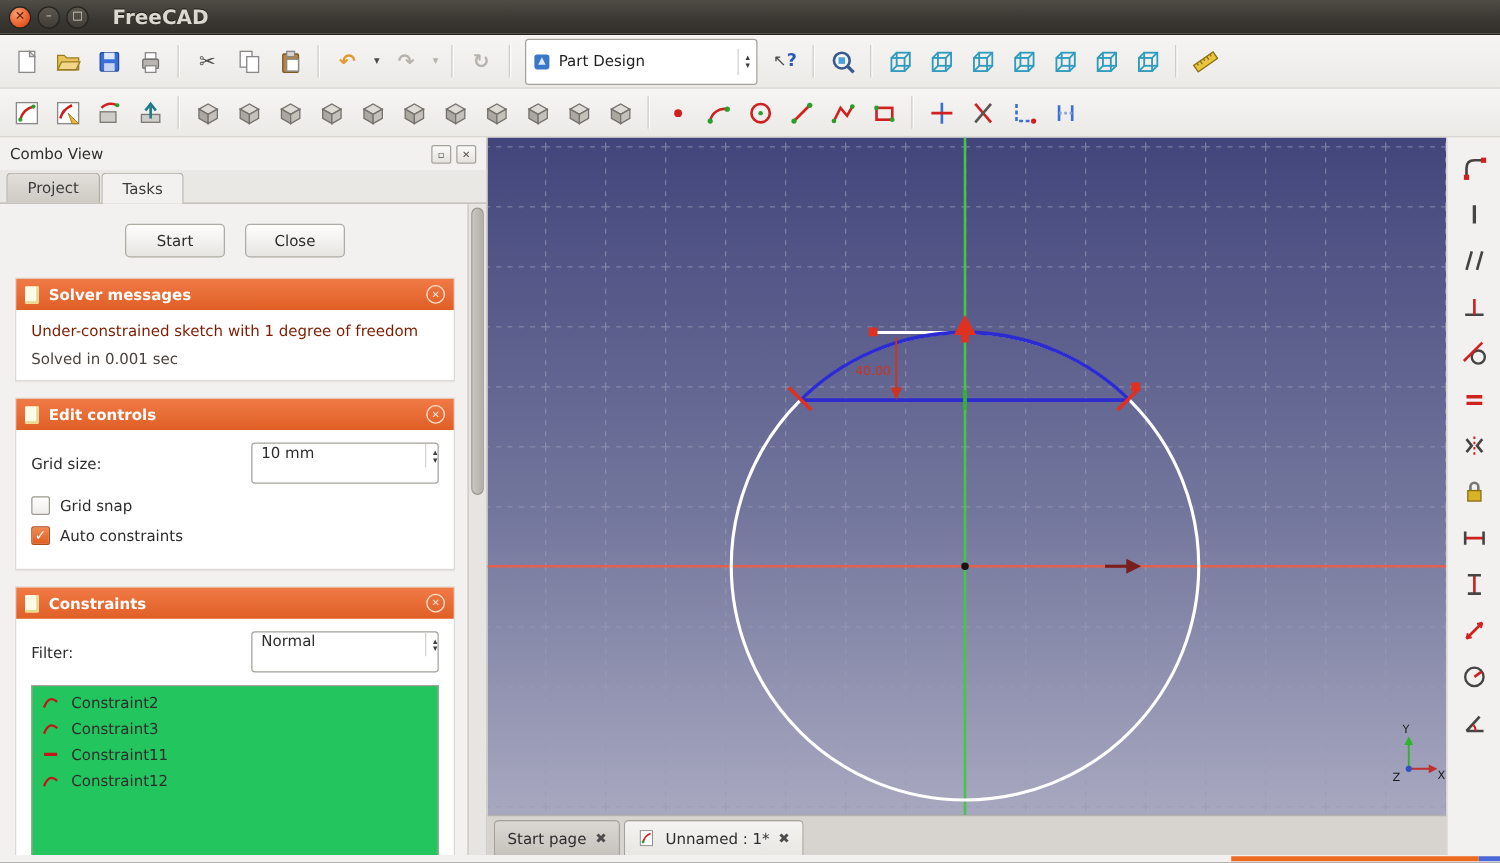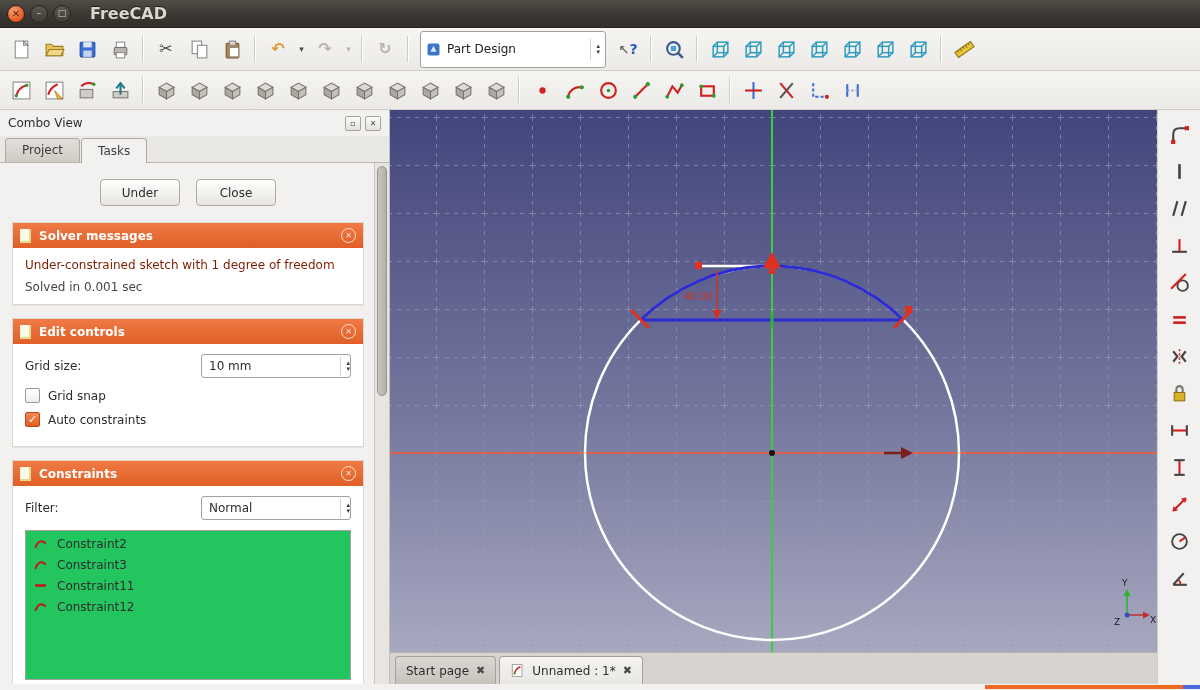--- a/index.html
+++ b/index.html
@@ -44,21 +44,21 @@
 .btn{min-width:80px;height:27px;display:flex;align-items:center;justify-content:center;background:linear-gradient(#fefefd,#e7e5e1);border:1px solid #aeaba4;border-radius:4px;color:#2d2d2d}
 .section{margin-bottom:13px;background:#fff;border:1px solid #dcd9d4;box-shadow:0 1px 0 rgba(0,0,0,.05)}
 .sec-head{height:25px;background:linear-gradient(#f07a45,#e05f27);display:flex;align-items:center;gap:8px;padding:0 7px;color:#fff;font-weight:bold}
 .sec-page{width:11px;height:14px;background:#fdfbe8;border-radius:1px;box-shadow:inset -2px -2px 0 #e8d98a}
 .sec-collapse{margin-left:auto;width:15px;height:15px;border:1.4px solid #ffe2d2;border-radius:50%;color:#ffe2d2;font-size:8px;display:flex;align-items:center;justify-content:center}
 .sec-body{padding:10px 12px}
 .solver-line1{color:#7c1d02;margin-bottom:8px}
 .solver-line2{color:#4c443f}
 .form-row{display:flex;align-items:center;margin-bottom:10px}
 .form-row .flabel{flex:1}
-.spinbox{width:150px;height:24px;background:#fff;border:1px solid #a5a29b;border-radius:3px;display:flex;align-items:center;padding-left:7px}
+.spinbox{width:150px;height:33px;background:#fff;border:1px solid #a5a29b;border-radius:3px;display:flex;padding-left:7px}
 .spinbox .sval{flex:1}
 .spinbox .spin-arrows{height:19px}
 .cb-row{display:flex;align-items:center;gap:8px;margin-bottom:9px}
 .cbox{width:15px;height:15px;border:1px solid #9c9992;border-radius:2px;background:linear-gradient(#fff,#efede9);display:flex;align-items:center;justify-content:center;font-size:11px;color:#fff}
 .cbox.checked{background:linear-gradient(#f08a52,#e25d22);border-color:#b54a18}
 .clist{background:#22c55e;border:1px solid #a5a29b;height:150px;padding:2px 0;overflow:hidden}
 .list-item{display:flex;align-items:center;gap:9px;padding:3px 7px}
 
 .viewport{position:absolute;left:390px;top:110px;width:767px;height:518px}
 .vp-svg{display:block;width:767px;height:542px}
@@ -547,21 +547,21 @@
           <span>✕</span>
         </span>
     </div>
     <div class="tabs-row">
       <span class="tab">Project</span>
       <span class="tab active">Tasks</span>
     </div>
     <div class="tasks">
       <div class="tasks-inner">
         <div class="btn-row">
-          <span class="btn">Under</span>
+          <span class="btn">Start</span>
           <span class="btn">Close</span>
         </div>
 
         <div class="section">
           <div class="sec-head">
             <span class="sec-page"></span>
             <span>Solver messages</span>
             <span class="sec-collapse">✕</span>
           </div>
           <div class="sec-body">

